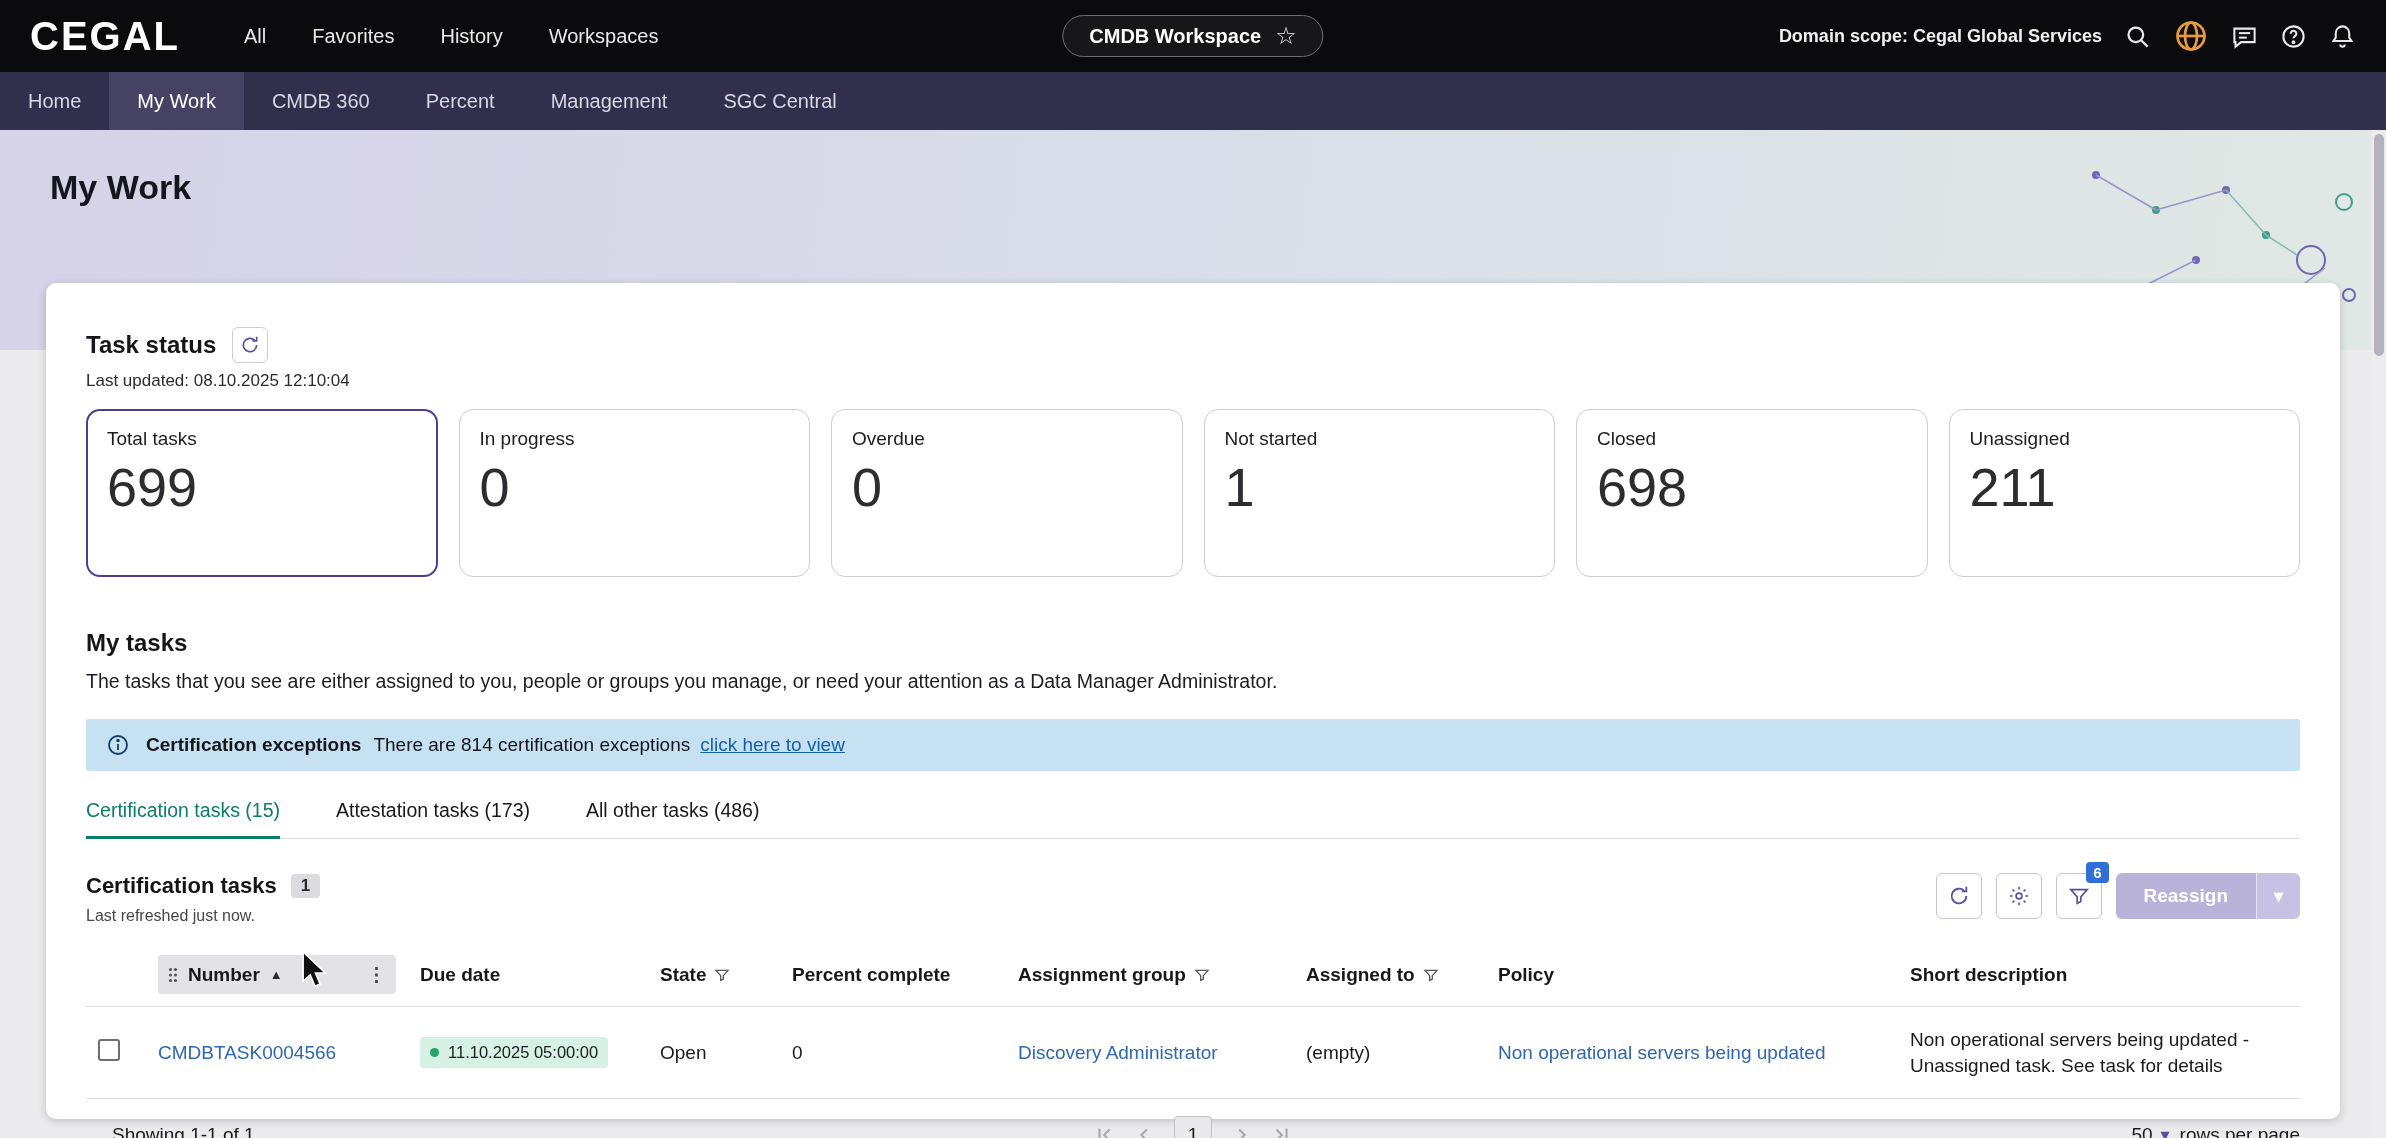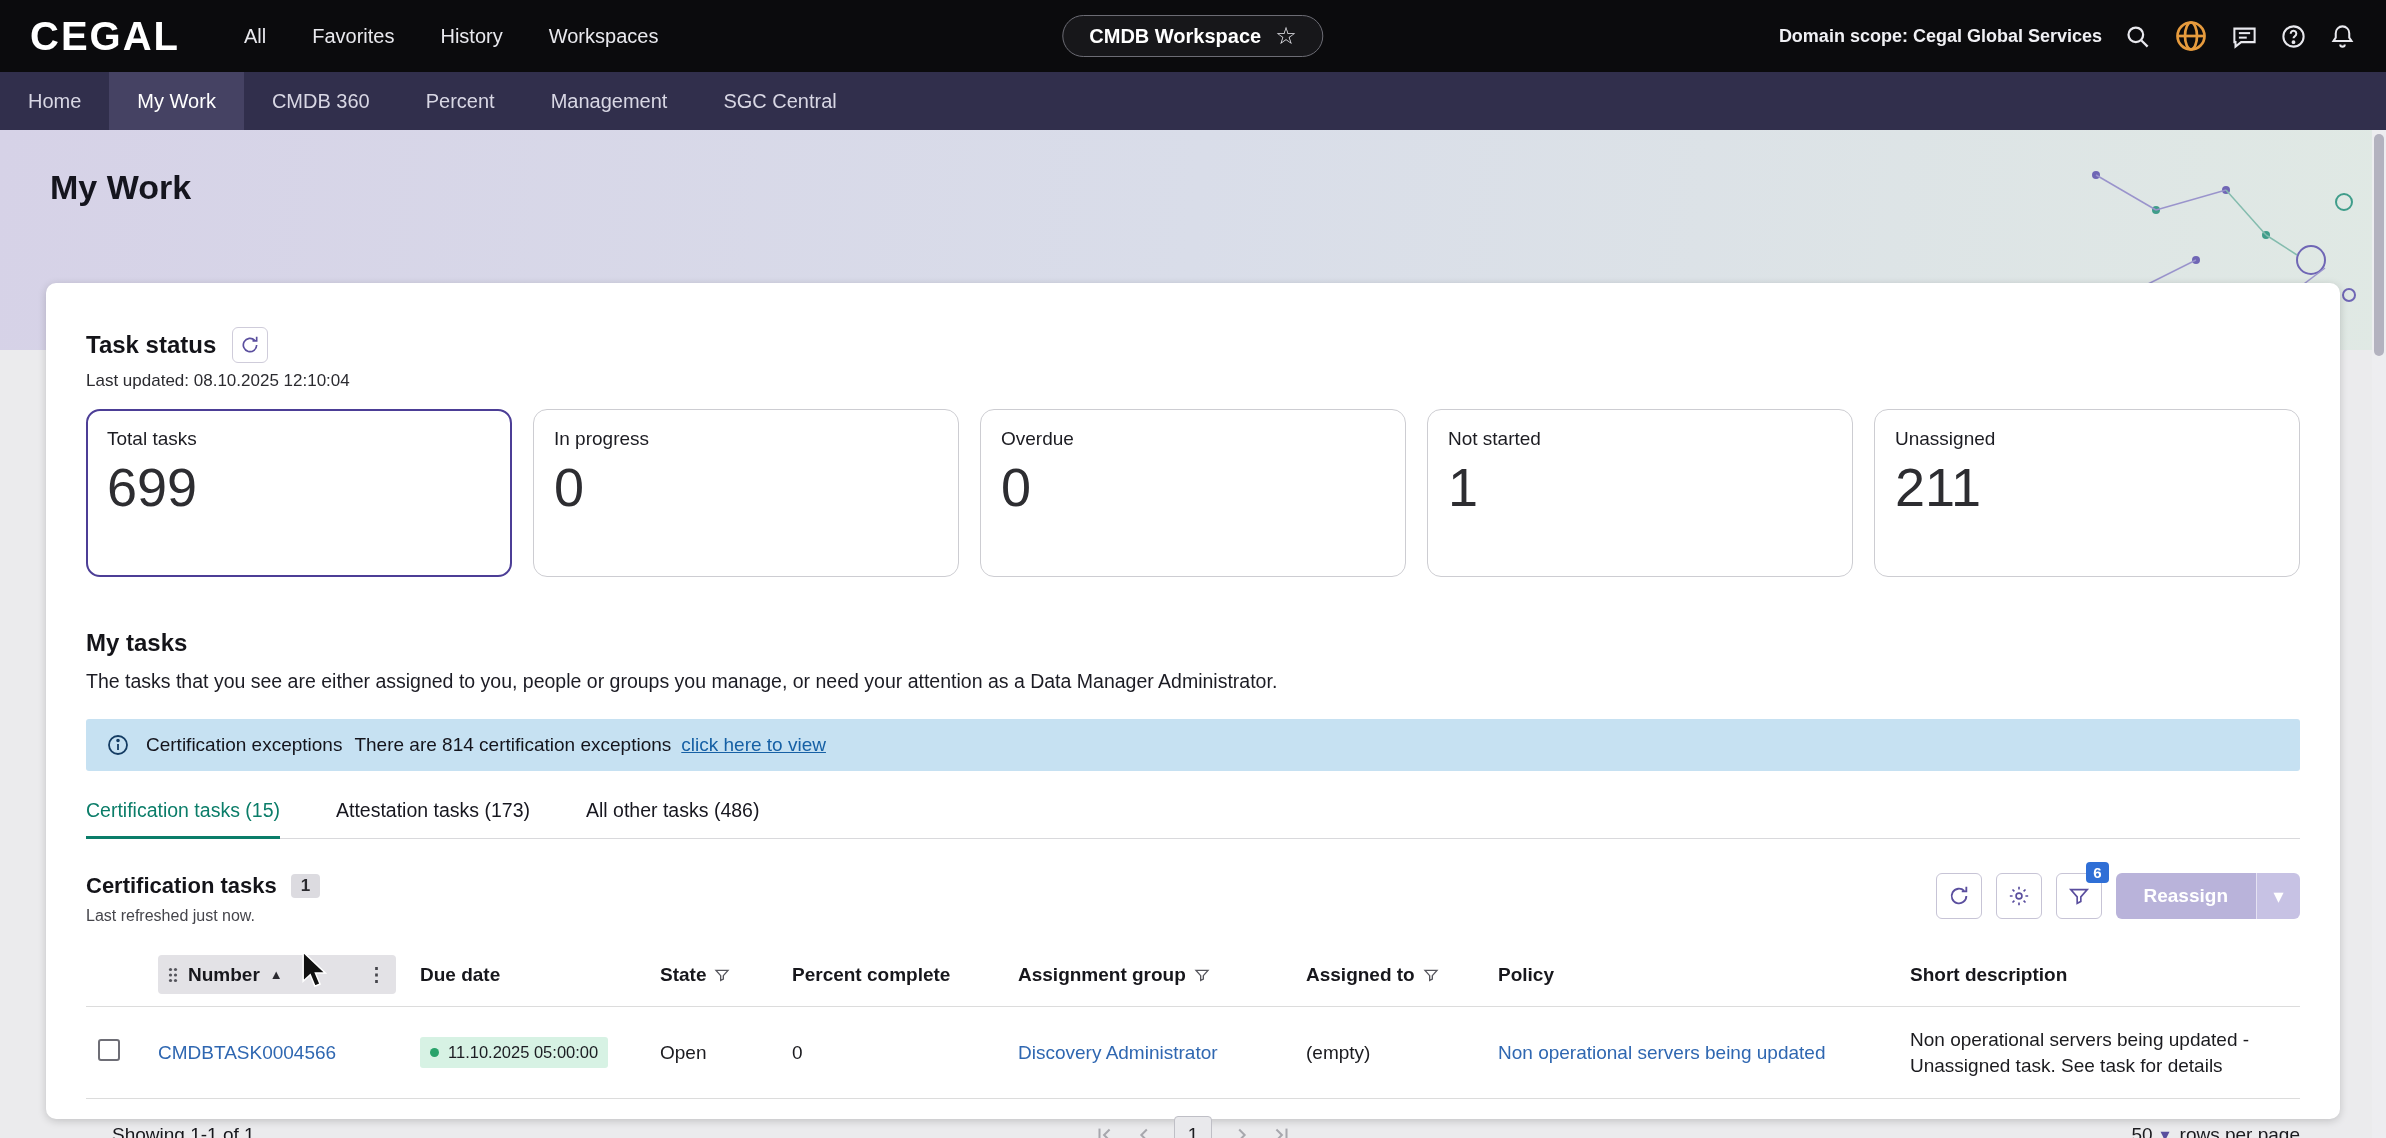--- a/index.html
+++ b/index.html
@@ -71,21 +71,21 @@
   .stat .lbl { font-size:19px; color:#1c1c22; }
   .stat .val { font-size:54px; font-weight:300; color:#2d2d31; margin-top:10px; line-height:1; }
 
   .mytasks-title { margin-top:52px; font-size:24px; font-weight:700; color:#141419; }
   .mytasks-desc { margin-top:13px; font-size:19.5px; color:#1c1c24; }
 
   .banner {
     margin-top:26px; height:52px; background:#c6e1f2; border-radius:3px;
     display:flex; align-items:center; gap:10px; padding:0 20px; font-size:19px; color:#14141c;
   }
-  .banner .b { font-weight:400; margin-right:2px; }
+  .banner .b { font-weight:700; margin-right:2px; }
   .banner a { color:#1660a5; text-decoration:underline; cursor:pointer; }
   .info-ic { width:24px; height:24px; color:#143c63; margin-right:6px; }
 
   .tabs { margin-top:28px; display:flex; gap:56px; border-bottom:1px solid #d9d9dc; }
   .tab { padding-bottom:14px; font-size:19.5px; color:#17171f; cursor:pointer; }
   .tab.active { color:#0b7d69; border-bottom:3px solid #0b7d69; margin-bottom:-1px; }
 
   .sec-head { margin-top:34px; display:flex; align-items:flex-start; }
   .sec-left .trow { display:flex; align-items:center; gap:14px; }
   .sec-title { font-size:22px; font-weight:700; color:#141419; }
@@ -266,20 +266,24 @@
       <div class="lbl">In progress</div>
       <div class="val">0</div>
     </div>
     <div class="stat">
       <div class="lbl">Overdue</div>
       <div class="val">0</div>
     </div>
     <div class="stat">
       <div class="lbl">Not started</div>
       <div class="val">1</div>
+    </div>
+    <div class="stat">
+      <div class="lbl">Closed</div>
+      <div class="val">698</div>
     </div>
     <div class="stat">
       <div class="lbl">Unassigned</div>
       <div class="val">211</div>
     </div>
   </div>
 
   <div class="mytasks-title">My tasks</div>
   <div class="mytasks-desc">The tasks that you see are either assigned to you, people or groups you manage, or need your attention as a Data Manager Administrator.</div>
 

